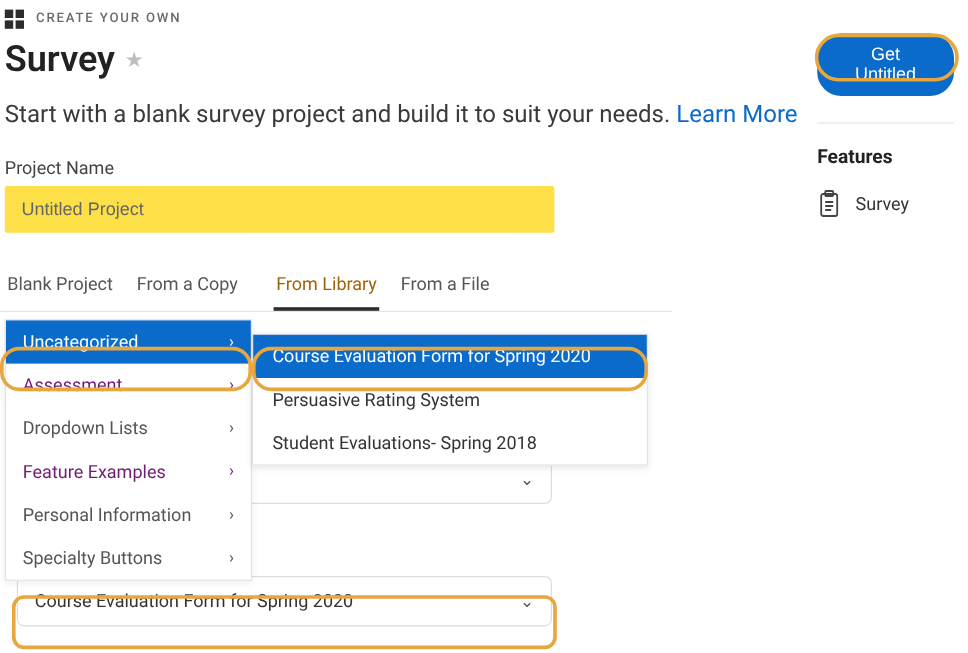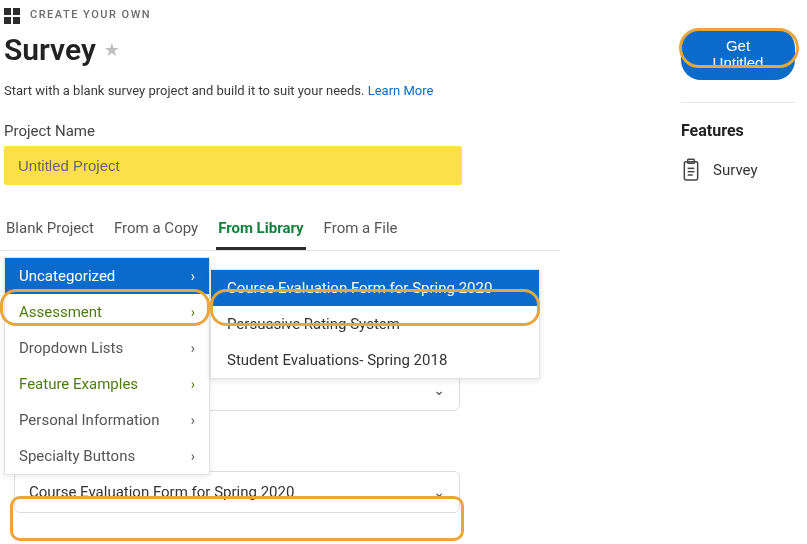--- a/index.html
+++ b/index.html
@@ -37,21 +37,21 @@
       gap: 8px;
       padding: 4px 4px 16px 4px;
     }
     .page-title {
       font-size: 30px;
       font-weight: 600;
       color: #222;
     }
     .star-icon { color: #bfbfbf; font-size: 18px; }
     .description {
-      font-size: 13px;
+      font-size: 20px;
       color: #3a3a3a;
       padding: 0 4px 24px 4px;
     }
     .learn-more { color: #0b6bcb; text-decoration: none; }
     .field-label {
       font-size: 15px;
       color: #444;
       padding: 0 4px 6px 4px;
     }
     .input-field {
@@ -72,23 +72,24 @@
       width: 560px;
     }
     .tab {
       font-size: 15px;
       color: #555;
       padding: 10px 2px;
       cursor: pointer;
       border-bottom: 3px solid transparent;
     }
     .tab.active {
-      color: #15803d;
-      font-weight: 700;
+      color: #a16207;
+      font-weight: 400;
       border-bottom-color: #2c2c2c;
+      margin-left: 12px;
     }
     .cascader-area { position: relative; padding: 12px 0 0 0; }
     .cascade-col1 {
       position: absolute;
       left: 4px;
       top: 6px;
       width: 206px;
       background: #fff;
       border: 1px solid #e3e3e3;
       box-shadow: 0 2px 6px rgba(0,0,0,0.08);
@@ -101,21 +102,21 @@
       padding: 9px 14px;
       font-size: 15px;
       color: #555;
       cursor: pointer;
     }
     .cascade-col1 .item.selected {
       background: #0b6bcb;
       color: #fff;
     }
     .cascade-col1 .item .chev { font-size: 14px; color: inherit; }
-    .cascade-col1 .item.dark-text { color: #4d7c0f; }
+    .cascade-col1 .item.dark-text { color: #701a75; }
     .cascade-col2 {
       position: absolute;
       left: 210px;
       top: 18px;
       width: 330px;
       background: #fff;
       border: 1px solid #e3e3e3;
       box-shadow: 0 2px 6px rgba(0,0,0,0.1);
       z-index: 4;
     }

